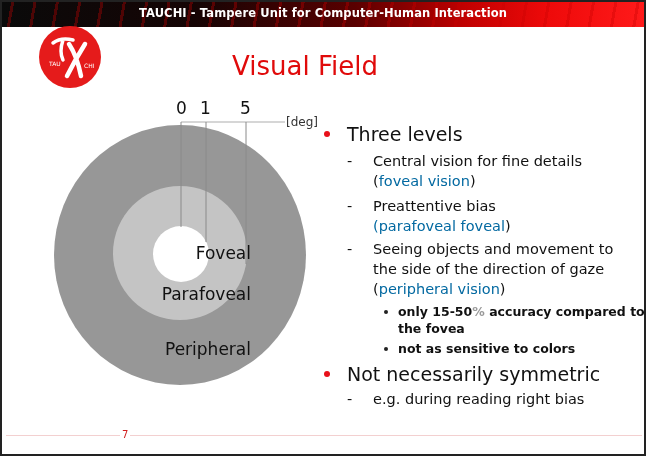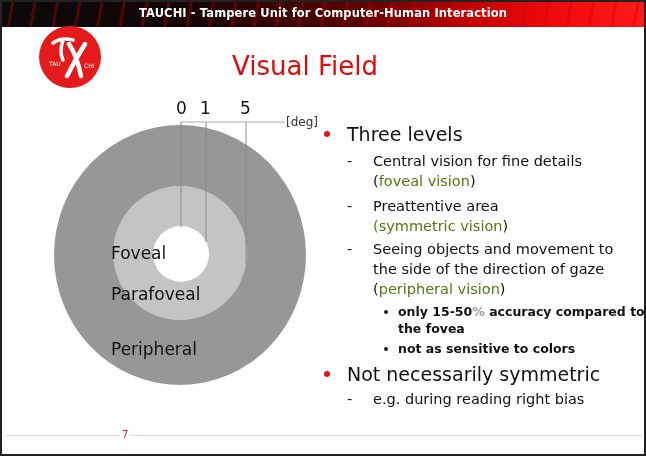--- a/index.html
+++ b/index.html
@@ -13,32 +13,32 @@
       linear-gradient(90deg, #0a0a0a 0%, #150404 30%, #5a0000 55%, #c00000 72%, #ee0a0a 85%, #ff1a1a 100%); }
   .header-text { position:absolute; left:0; width:642px; top:4px; text-align:center;
     color:#ffffff; font-weight:bold; font-size:11.5px; letter-spacing:0.1px; }
   .logo { position:absolute; left:37px; top:24px; width:62px; height:62px; border-radius:50%;
     background:#e51b1b; }
   .logo svg { position:absolute; left:0; top:0; }
   .title { position:absolute; left:230px; top:49px; width:270px; text-align:left;
     color:#e00a0a; font-size:26px; }
   .scale-label { position:absolute; top:96px; font-size:17px; color:#111; }
   .deg-label { position:absolute; left:284px; top:113px; font-size:12px; color:#333; }
-  .ring-label { position:absolute; font-size:17px; color:#111; text-align:left; width:140px; }
+  .ring-label { position:absolute; font-size:17px; color:#111; text-align:right; width:140px; }
   .content { position:absolute; left:322px; top:121px; width:320px; color:#111; }
   .l1 { position:absolute; left:0; font-size:19px; }
   .l1 .bullet { position:absolute; left:0; top:8px; width:6px; height:6px; border-radius:50%; background:#e8101a; }
   .l1 .text { position:absolute; left:23px; white-space:nowrap; }
   .l2 { position:absolute; left:23px; font-size:14.5px; line-height:20px; }
   .l2 .dash { position:absolute; left:0; top:0; }
   .l2 .text { position:absolute; left:26px; white-space:nowrap; }
   .l3 { position:absolute; left:60px; font-size:12.5px; line-height:17px; }
   .l3 .dot { position:absolute; left:0; top:7px; width:4px; height:4px; border-radius:50%; background:#222; }
   .l3 .text { position:absolute; left:14px; white-space:nowrap;font-weight:bold; }
-  .red { color:#4d7c0f; }
+  .red { color:#0369a1; }
   .footer-line { position:absolute; left:4px; width:636px; top:433px; height:1px; background:#f3d0d0; }
   .page-num { position:absolute; left:118px; top:427px; font-size:10px; color:#d02020; background:#fff; padding:0 2px; }
 </style>
 </head>
 <body>
 
 <div class="slide">
 
   <div class="header-bar">
     <div class="header-text">TAUCHI - Tampere Unit for Computer-Human Interaction</div>
@@ -81,22 +81,22 @@
     </div>
 
     <div class="l2" style="top:28px;width:290px;height:40px">
       <span class="dash">-</span>
       <span class="text" style="top:0">Central vision for fine details</span>
       <span class="text" style="top:20px"><span>(</span><span class="red">foveal vision</span><span>)</span></span>
     </div>
 
     <div class="l2" style="top:73px;width:290px;height:40px">
       <span class="dash">-</span>
-      <span class="text" style="top:0">Preattentive area</span>
-      <span class="text" style="top:20px"><span class="red">(symmetric vision</span><span>)</span></span>
+      <span class="text" style="top:0">Preattentive bias</span>
+      <span class="text" style="top:20px"><span class="red">(parafoveal foveal</span><span>)</span></span>
     </div>
 
     <div class="l2" style="top:116px;width:290px;height:60px">
       <span class="dash">-</span>
       <span class="text" style="top:0">Seeing objects and movement to</span>
       <span class="text" style="top:40px"><span>(</span><span class="red">peripheral vision</span><span>)</span></span>
       <span class="text" style="top:20px">the side of the direction of gaze</span>
     </div>
 
     <div class="l3" style="top:180px;width:260px;height:34px">

